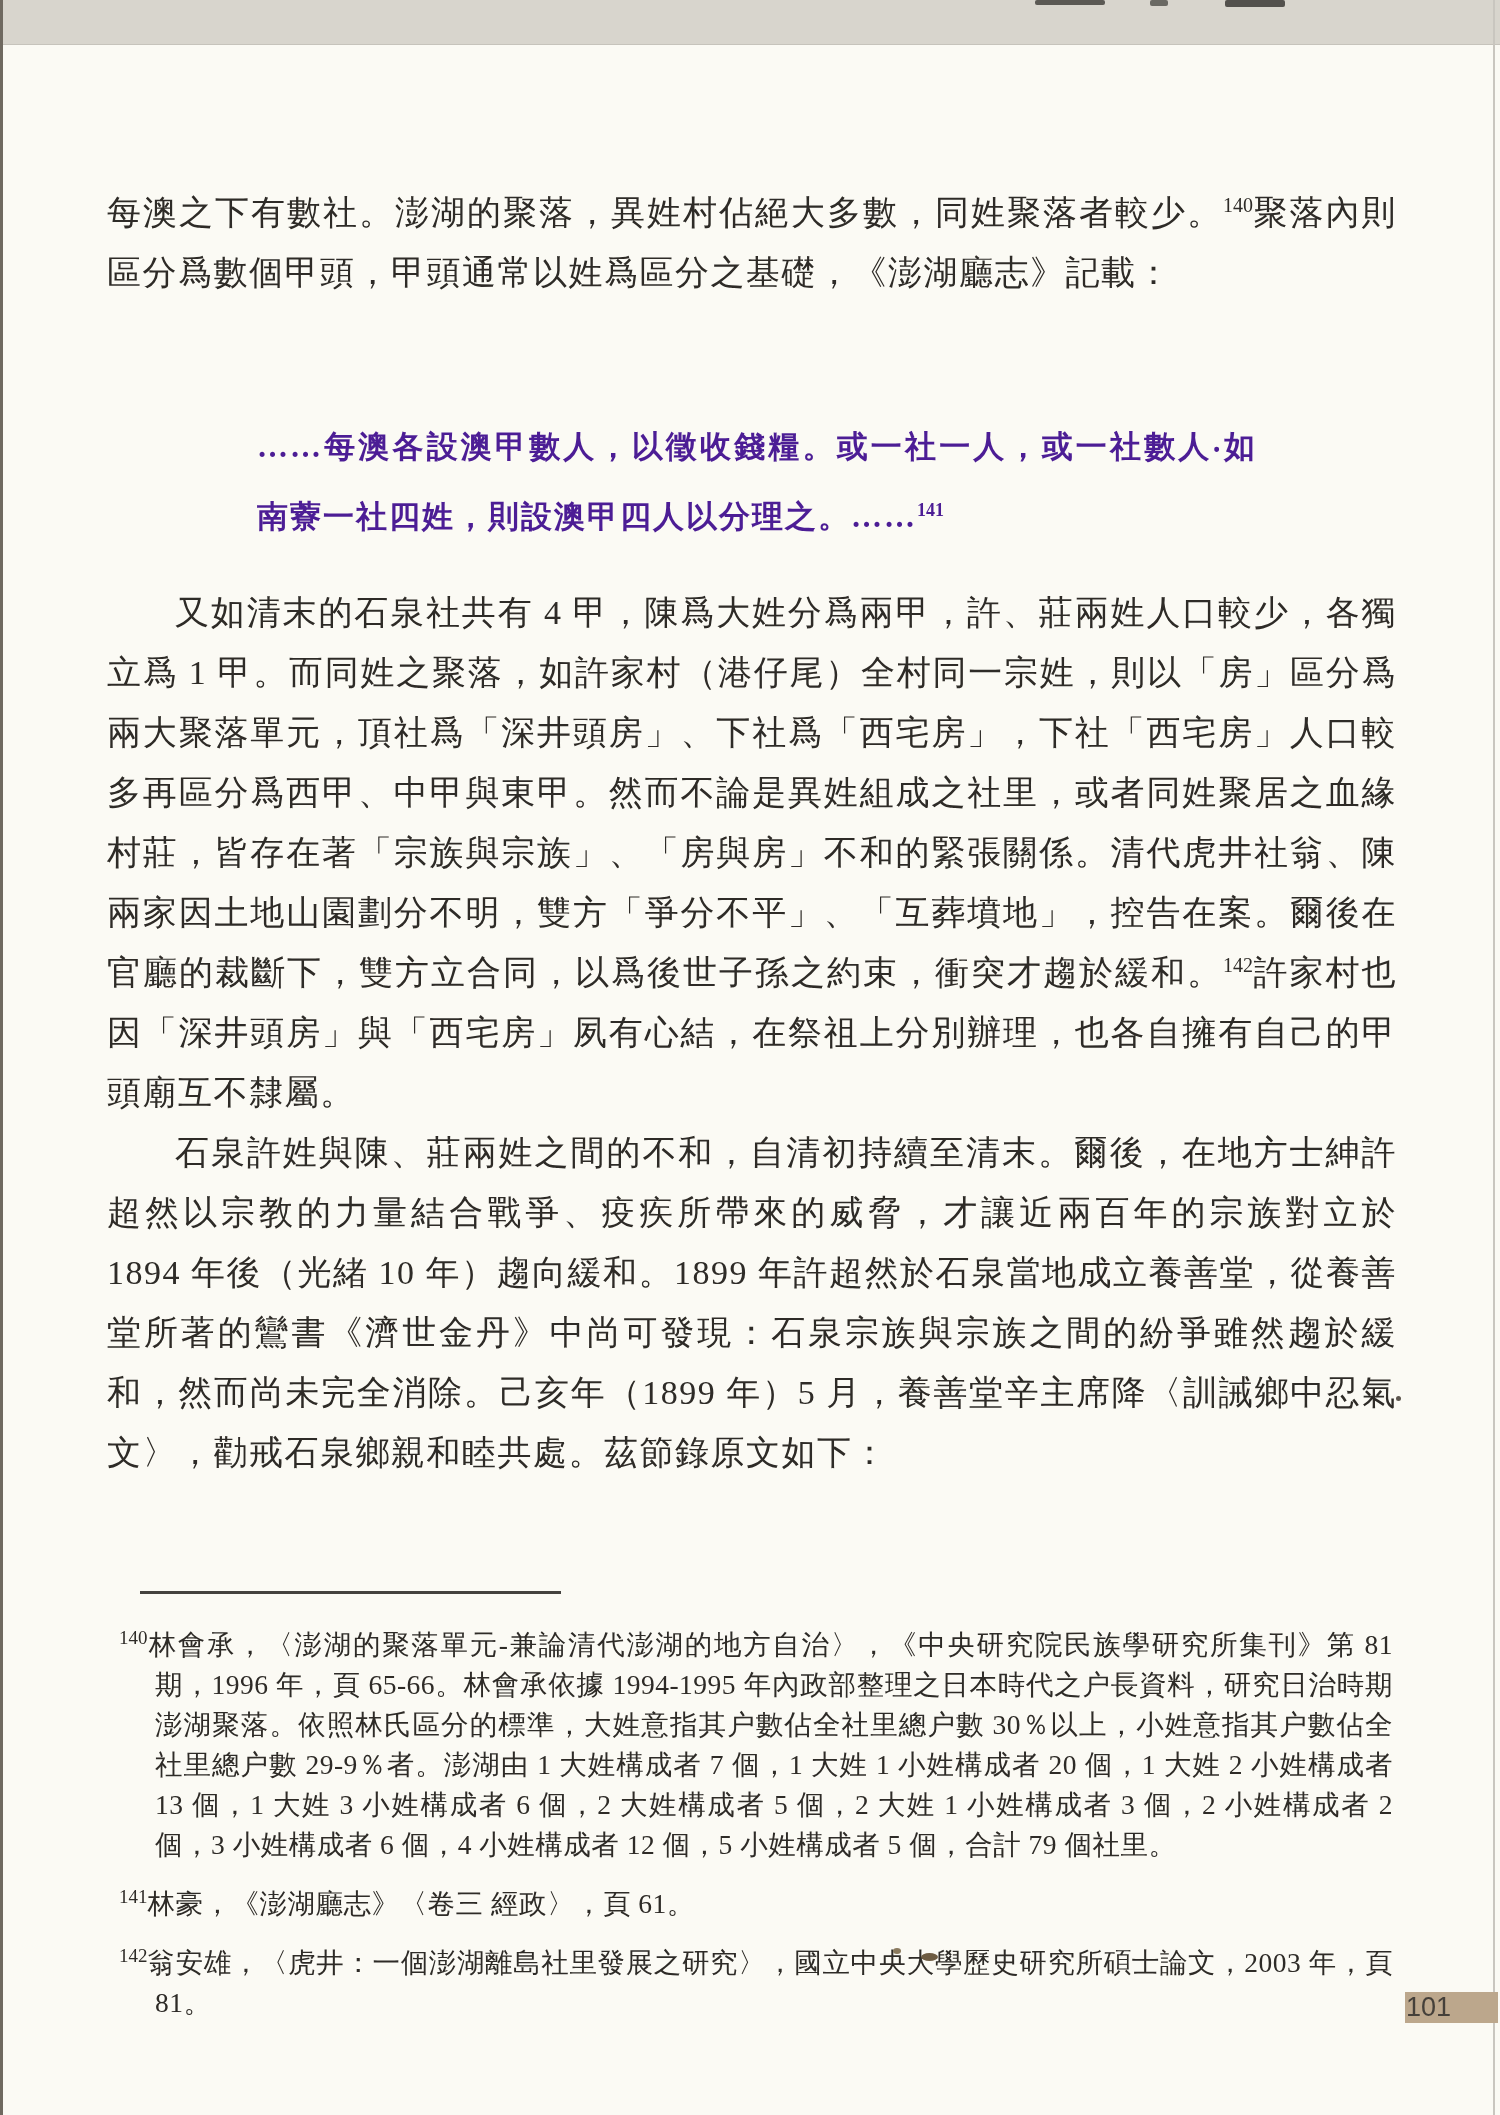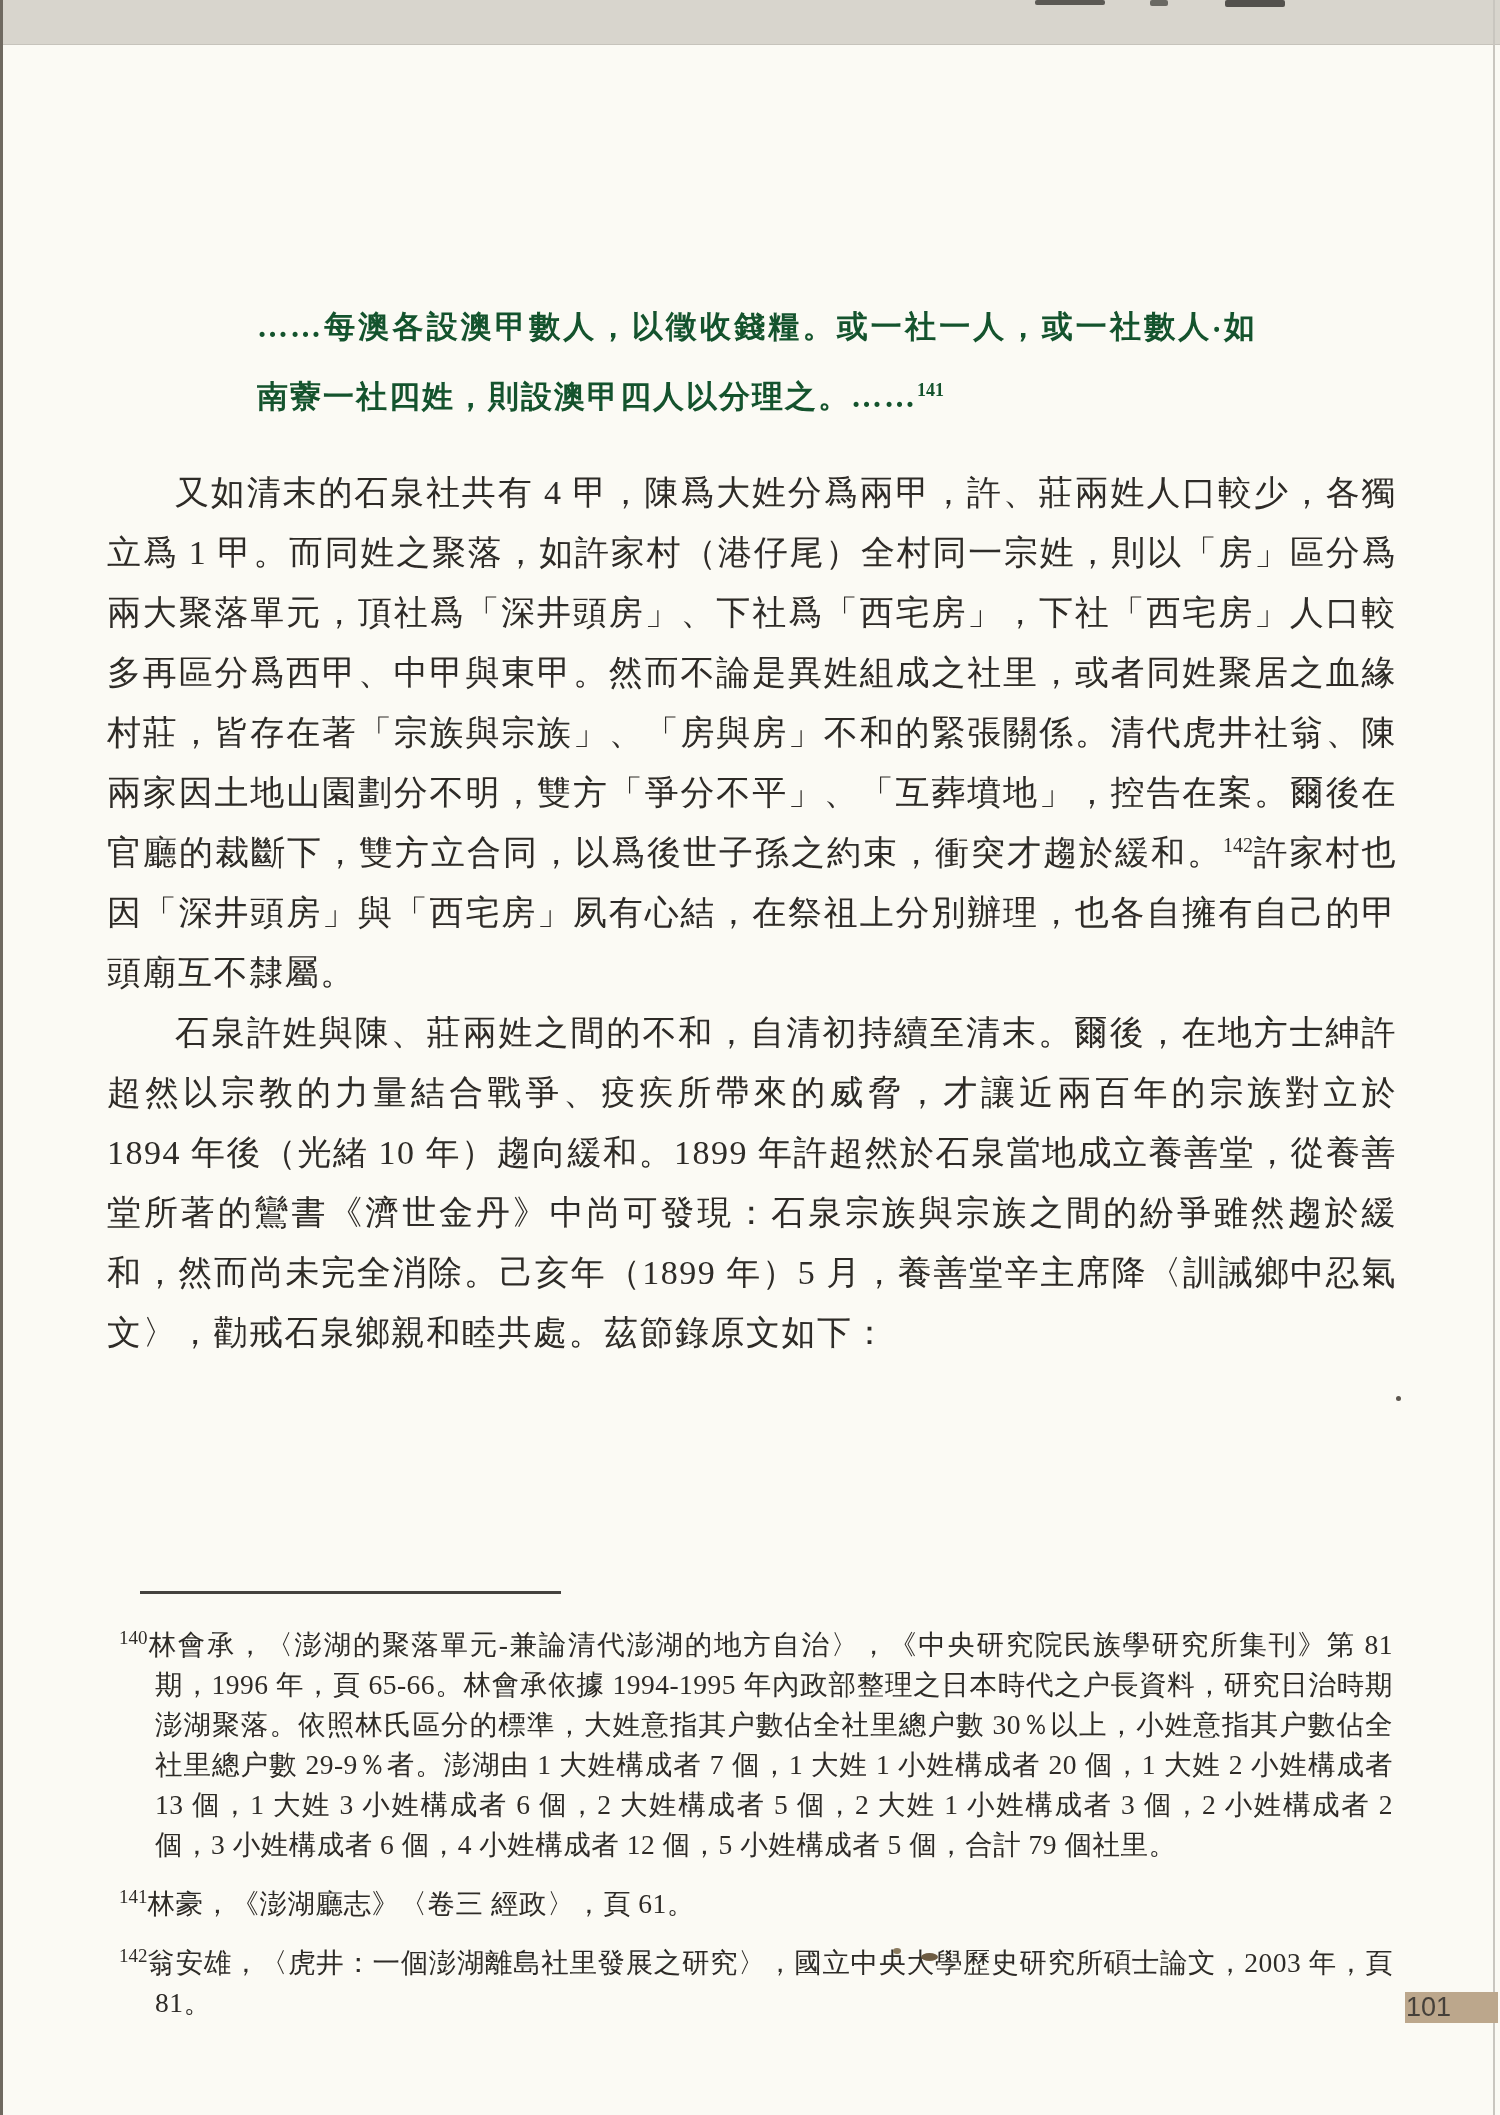--- a/index.html
+++ b/index.html
@@ -25,21 +25,21 @@
     margin:0;
     font-size:34px;line-height:60px;letter-spacing:1.5px;
     text-align:justify;text-justify:inter-ideograph;
   }
   .para.indent{text-indent:2em;}
   sup.fnref{font-size:20px;line-height:0;letter-spacing:0;}
   .quote{
     margin:109px 0 31px 150px;
     width:1000px;
     font-size:31px;line-height:70px;letter-spacing:2px;
-    font-weight:bold;color:#14532d;
+    font-weight:bold;color:#4c1d95;
     text-align:justify;text-justify:inter-ideograph;
   }
   .quote sup.fnref{font-size:18px;}
   .footnote-rule{
     position:absolute;left:140px;top:1591px;width:421px;height:3px;background:#44423e;
   }
   .footnotes{
     position:absolute;left:107px;top:1606px;width:1298px;
     font-size:27.5px;line-height:40px;letter-spacing:0.5px;
     text-align:justify;text-justify:inter-ideograph;
@@ -64,20 +64,21 @@
 <div class="page">
 
   <div class="top-band"></div>
   <div class="smudge" style="left:1035px;top:0;width:70px;height:5px;opacity:.8;"></div>
   <div class="smudge" style="left:1150px;top:0;width:18px;height:6px;opacity:.7;"></div>
   <div class="smudge" style="left:1225px;top:0;width:60px;height:7px;opacity:.85;"></div>
   <div class="left-edge"></div>
   <div class="right-edge-line"></div>
 
   <div class="content">
+    <p class="para">每澳之下有數社。澎湖的聚落，異姓村佔絕大多數，同姓聚落者較少。<sup class="fnref">140</sup>聚落內則區分爲數個甲頭，甲頭通常以姓爲區分之基礎，《澎湖廳志》記載：</p>
     <div class="quote">……每澳各設澳甲數人，以徵收錢糧。或一社一人，或一社數人‧如南藔一社四姓，則設澳甲四人以分理之。……<sup class="fnref">141</sup></div>
     <p class="para indent">又如清末的石泉社共有 4 甲，陳爲大姓分爲兩甲，許、莊兩姓人口較少，各獨立爲 1 甲。而同姓之聚落，如許家村（港仔尾）全村同一宗姓，則以「房」區分爲兩大聚落單元，頂社爲「深井頭房」、下社爲「西宅房」，下社「西宅房」人口較多再區分爲西甲、中甲與東甲。然而不論是異姓組成之社里，或者同姓聚居之血緣村莊，皆存在著「宗族與宗族」、「房與房」不和的緊張關係。清代虎井社翁、陳兩家因土地山園劃分不明，雙方「爭分不平」、「互葬墳地」，控告在案。爾後在官廳的裁斷下，雙方立合同，以爲後世子孫之約束，衝突才趨於緩和。<sup class="fnref">142</sup>許家村也因「深井頭房」與「西宅房」夙有心結，在祭祖上分別辦理，也各自擁有自己的甲頭廟互不隸屬。</p>
     <p class="para indent">石泉許姓與陳、莊兩姓之間的不和，自清初持續至清末。爾後，在地方士紳許超然以宗教的力量結合戰爭、疫疾所帶來的威脅，才讓近兩百年的宗族對立於 1894 年後（光緒 10 年）趨向緩和。1899 年許超然於石泉當地成立養善堂，從養善堂所著的鸞書《濟世金丹》中尚可發現：石泉宗族與宗族之間的紛爭雖然趨於緩和，然而尚未完全消除。己亥年（1899 年）5 月，養善堂辛主席降〈訓誡鄉中忍氣文〉，勸戒石泉鄉親和睦共處。茲節錄原文如下：</p>
   </div>
 
   <div class="footnote-rule"></div>
 
   <div class="footnotes">
     <p class="footnote"><sup class="fnmark">140</sup><span>林會承，〈澎湖的聚落單元-兼論清代澎湖的地方自治〉，《中央研究院民族學研究所集刊》第 81 期，1996 年，頁 65-66。林會承依據 1994-1995 年內政部整理之日本時代之户長資料，研究日治時期澎湖聚落。依照林氏區分的標準，大姓意指其户數佔全社里總户數 30％以上，小姓意指其户數佔全社里總户數 29-9％者。澎湖由 1 大姓構成者 7 個，1 大姓 1 小姓構成者 20 個，1 大姓 2 小姓構成者 13 個，1 大姓 3 小姓構成者 6 個，2 大姓構成者 5 個，2 大姓 1 小姓構成者 3 個，2 小姓構成者 2 個，3 小姓構成者 6 個，4 小姓構成者 12 個，5 小姓構成者 5 個，合計 79 個社里。</span></p>
     <p class="footnote"><sup class="fnmark">141</sup><span>林豪，《澎湖廳志》〈卷三 經政〉，頁 61。</span></p>

